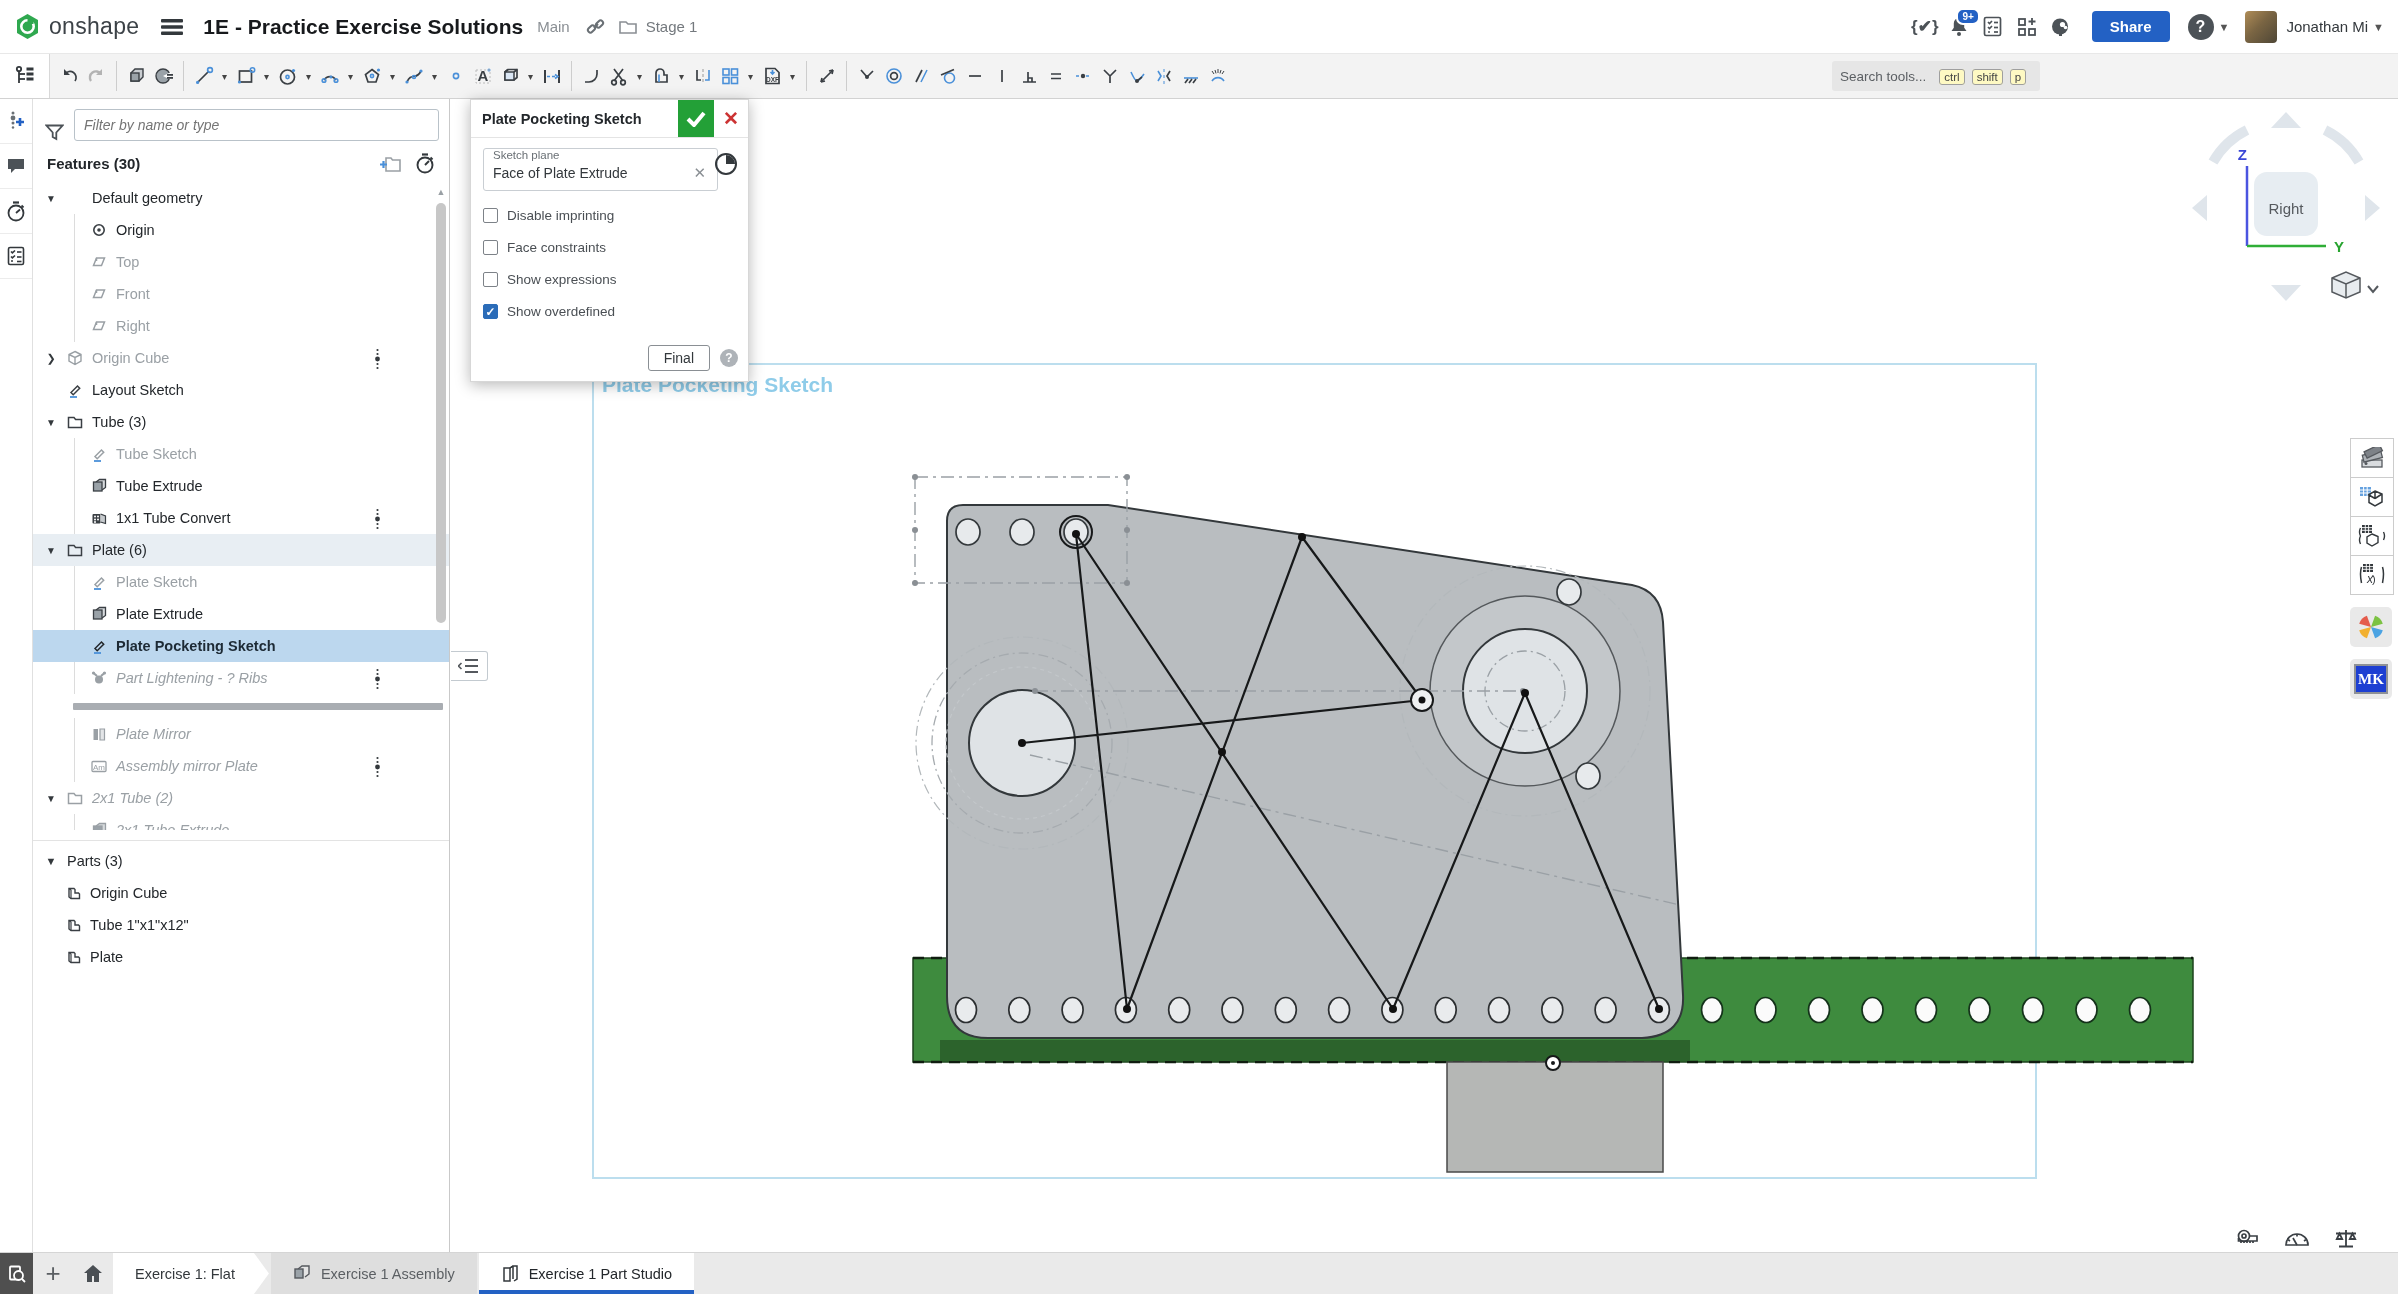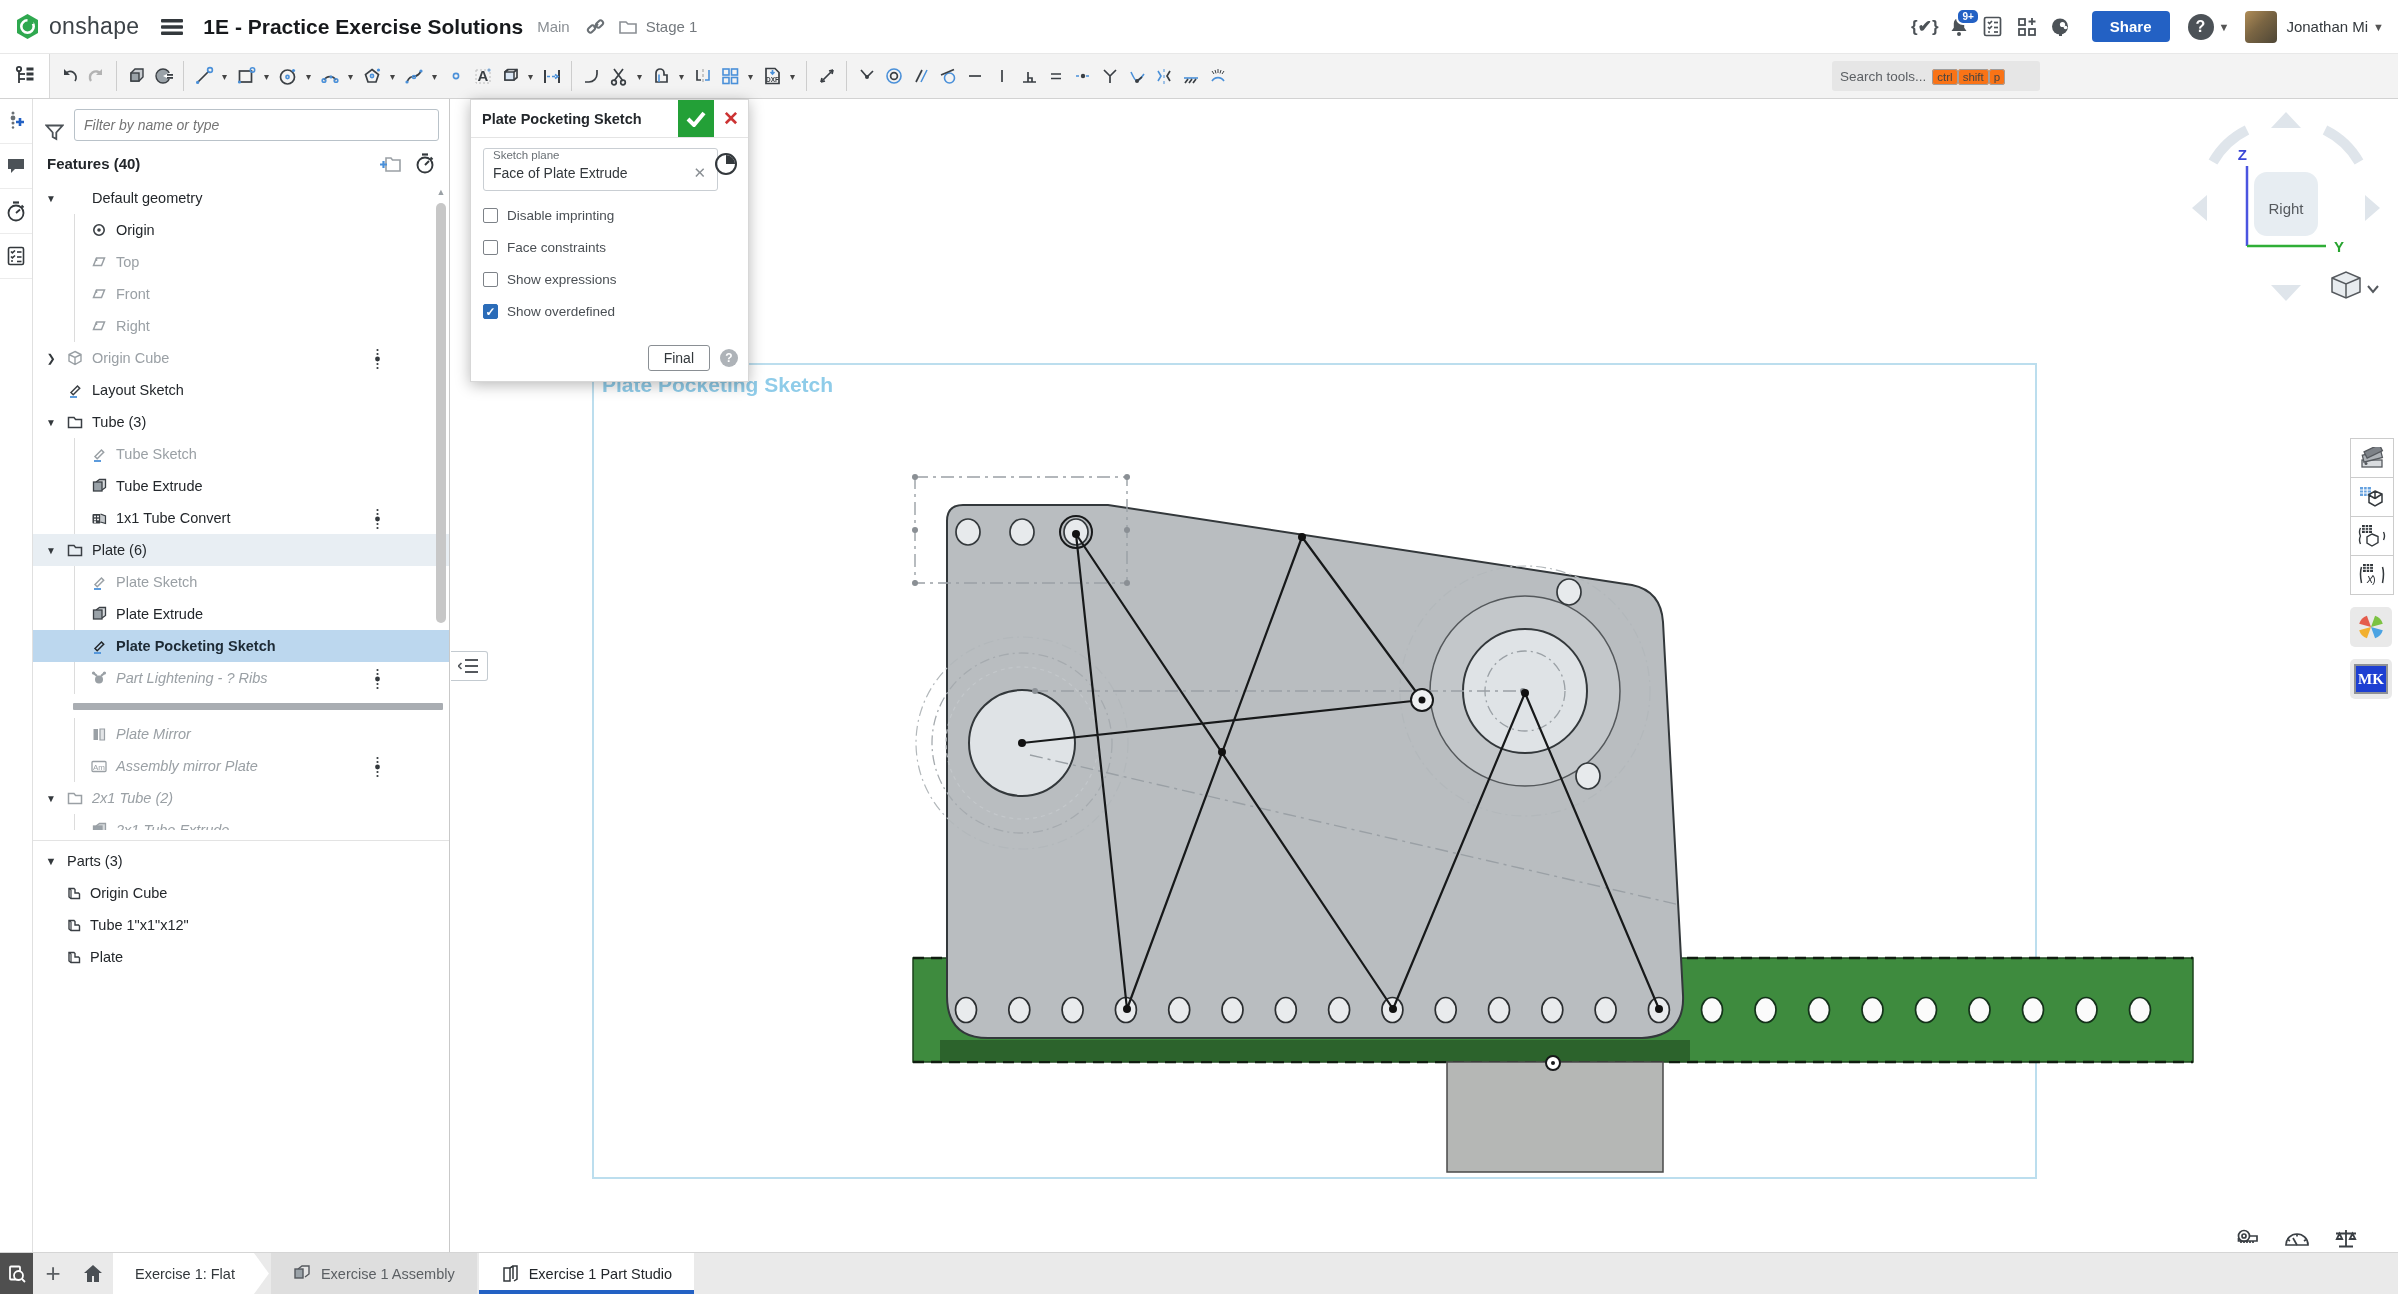--- a/index.html
+++ b/index.html
@@ -26,21 +26,21 @@
   #user-name{font-size:15px;color:#33383c;margin-left:9px}
 
   
   #tbar{position:absolute;left:0;top:54px;width:2398px;height:44px;background:#f3f3f3;border-bottom:1px solid #d2d2d2;display:flex;align-items:center;}
   #tree-toggle{width:49px;height:44px;background:#fff;border-right:1px solid #d8d8d8;display:flex;align-items:center;justify-content:center}
   #tb-icons{display:flex;align-items:center;height:44px;padding-left:6px}
   .tbtn{width:27px;height:32px;display:flex;align-items:center;justify-content:center;border-radius:3px;cursor:pointer}
   .tcaret{width:15px;height:32px;display:flex;align-items:center;justify-content:center;color:#444;font-size:10px;cursor:pointer}
   .tdiv{width:1px;height:30px;background:#cdcdcd;margin:0 6px}
   #tool-search{position:absolute;left:1832px;top:7px;width:208px;height:30px;background:#e6e6e6;border-radius:3px;display:flex;align-items:center;padding:0 8px;box-sizing:border-box;color:#5b5f63;font-size:13.5px;cursor:text}
-  #tool-search kbd{font-family:"Liberation Sans",sans-serif;font-size:11.5px;background:#f97316;border:1px solid #9f9f9f;border-radius:3px;padding:1px 4px;margin-left:0;color:#444}
+  #tool-search kbd{font-family:"Liberation Sans",sans-serif;font-size:11.5px;background:#fef9c3;border:1px solid #9f9f9f;border-radius:3px;padding:1px 4px;margin-left:7px;color:#444}
 
   
   #lrail{position:absolute;left:0;top:99px;width:32px;height:1154px;background:#fff;border-right:1px solid #e0e0e0}
   .rail-cell{height:44px;display:flex;align-items:center;justify-content:center;border-bottom:1px solid #ececec;color:#4c5257;cursor:pointer}
 
   
   #fpanel{position:absolute;left:33px;top:99px;width:417px;height:1154px;background:#fff;border-right:1px solid #c9c9c9;box-sizing:border-box}
   #filter-row{display:flex;align-items:flex-end;padding:10px 10px 4px 12px}
   #filter-input{flex:1;height:30px;border:1px solid #b9c2c9;border-radius:3px;font-size:14px;font-style:italic;color:#555;padding:0 9px;margin-left:10px;outline:none;font-family:"Liberation Sans",sans-serif}
   #feat-hdr{display:flex;align-items:center;padding:8px 14px 6px 14px}
@@ -498,21 +498,21 @@
     </div>
 
   <div id="fpanel">
     <div id="filter-row">
       <svg width="19" height="17" viewBox="0 0 19 17" fill="none" stroke="#4c5257" stroke-width="1.8">
           <path d="M1.5,1.5 h16 l-6.2,7 v6.5 l-3.6,-2 V8.5 Z"></path>
         </svg>
       <input id="filter-input" placeholder="Filter by name or type" style="">
     </div>
     <div id="feat-hdr">
-      <span class="t">Features (40)</span>
+      <span class="t">Features (30)</span>
       <span class="sp"></span>
       <span class="hic">
         <svg width="21" height="17" viewBox="0 0 21 17" fill="none" stroke="#9aa0a5" stroke-width="1.6">
             <path d="M6,3 h5 l1.5,2 H20 v11 H6 Z"></path>
             <path d="M3.5,6 v7 M0,9.5 h7" stroke="#4a90d9" stroke-width="2.2"></path>
           </svg>
       </span>
       <span class="hic">
         <svg width="20" height="21" viewBox="0 0 20 21" fill="none" stroke="#33383c" stroke-width="1.9">
             <circle cx="10" cy="12" r="7.5"></circle>

